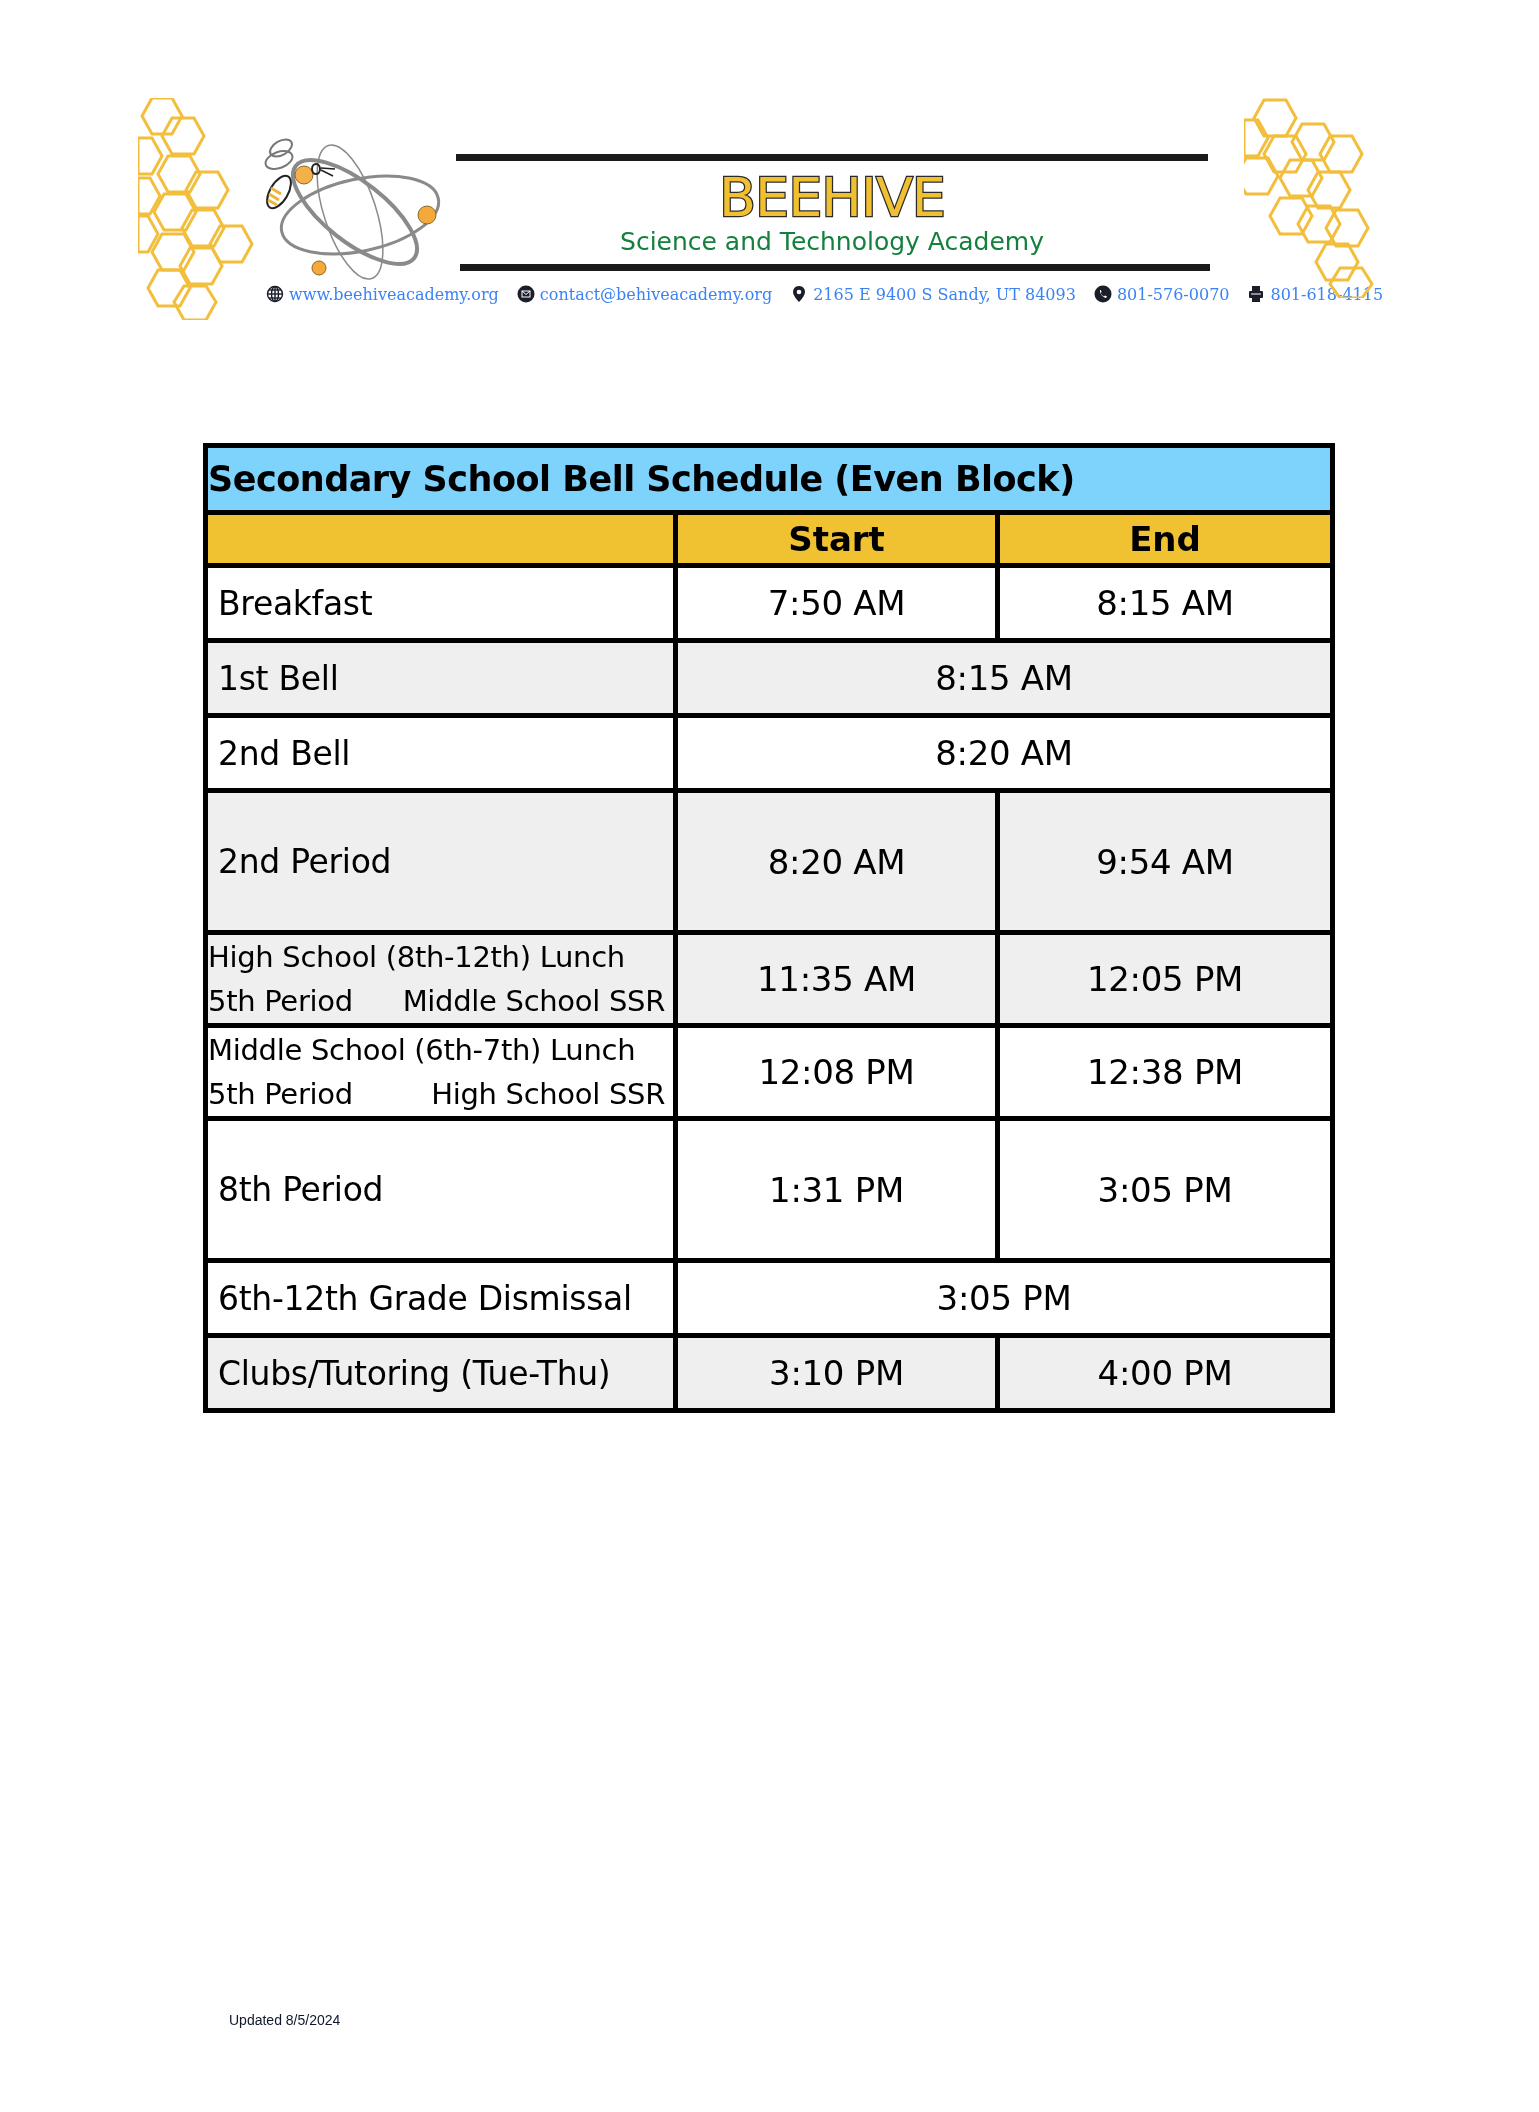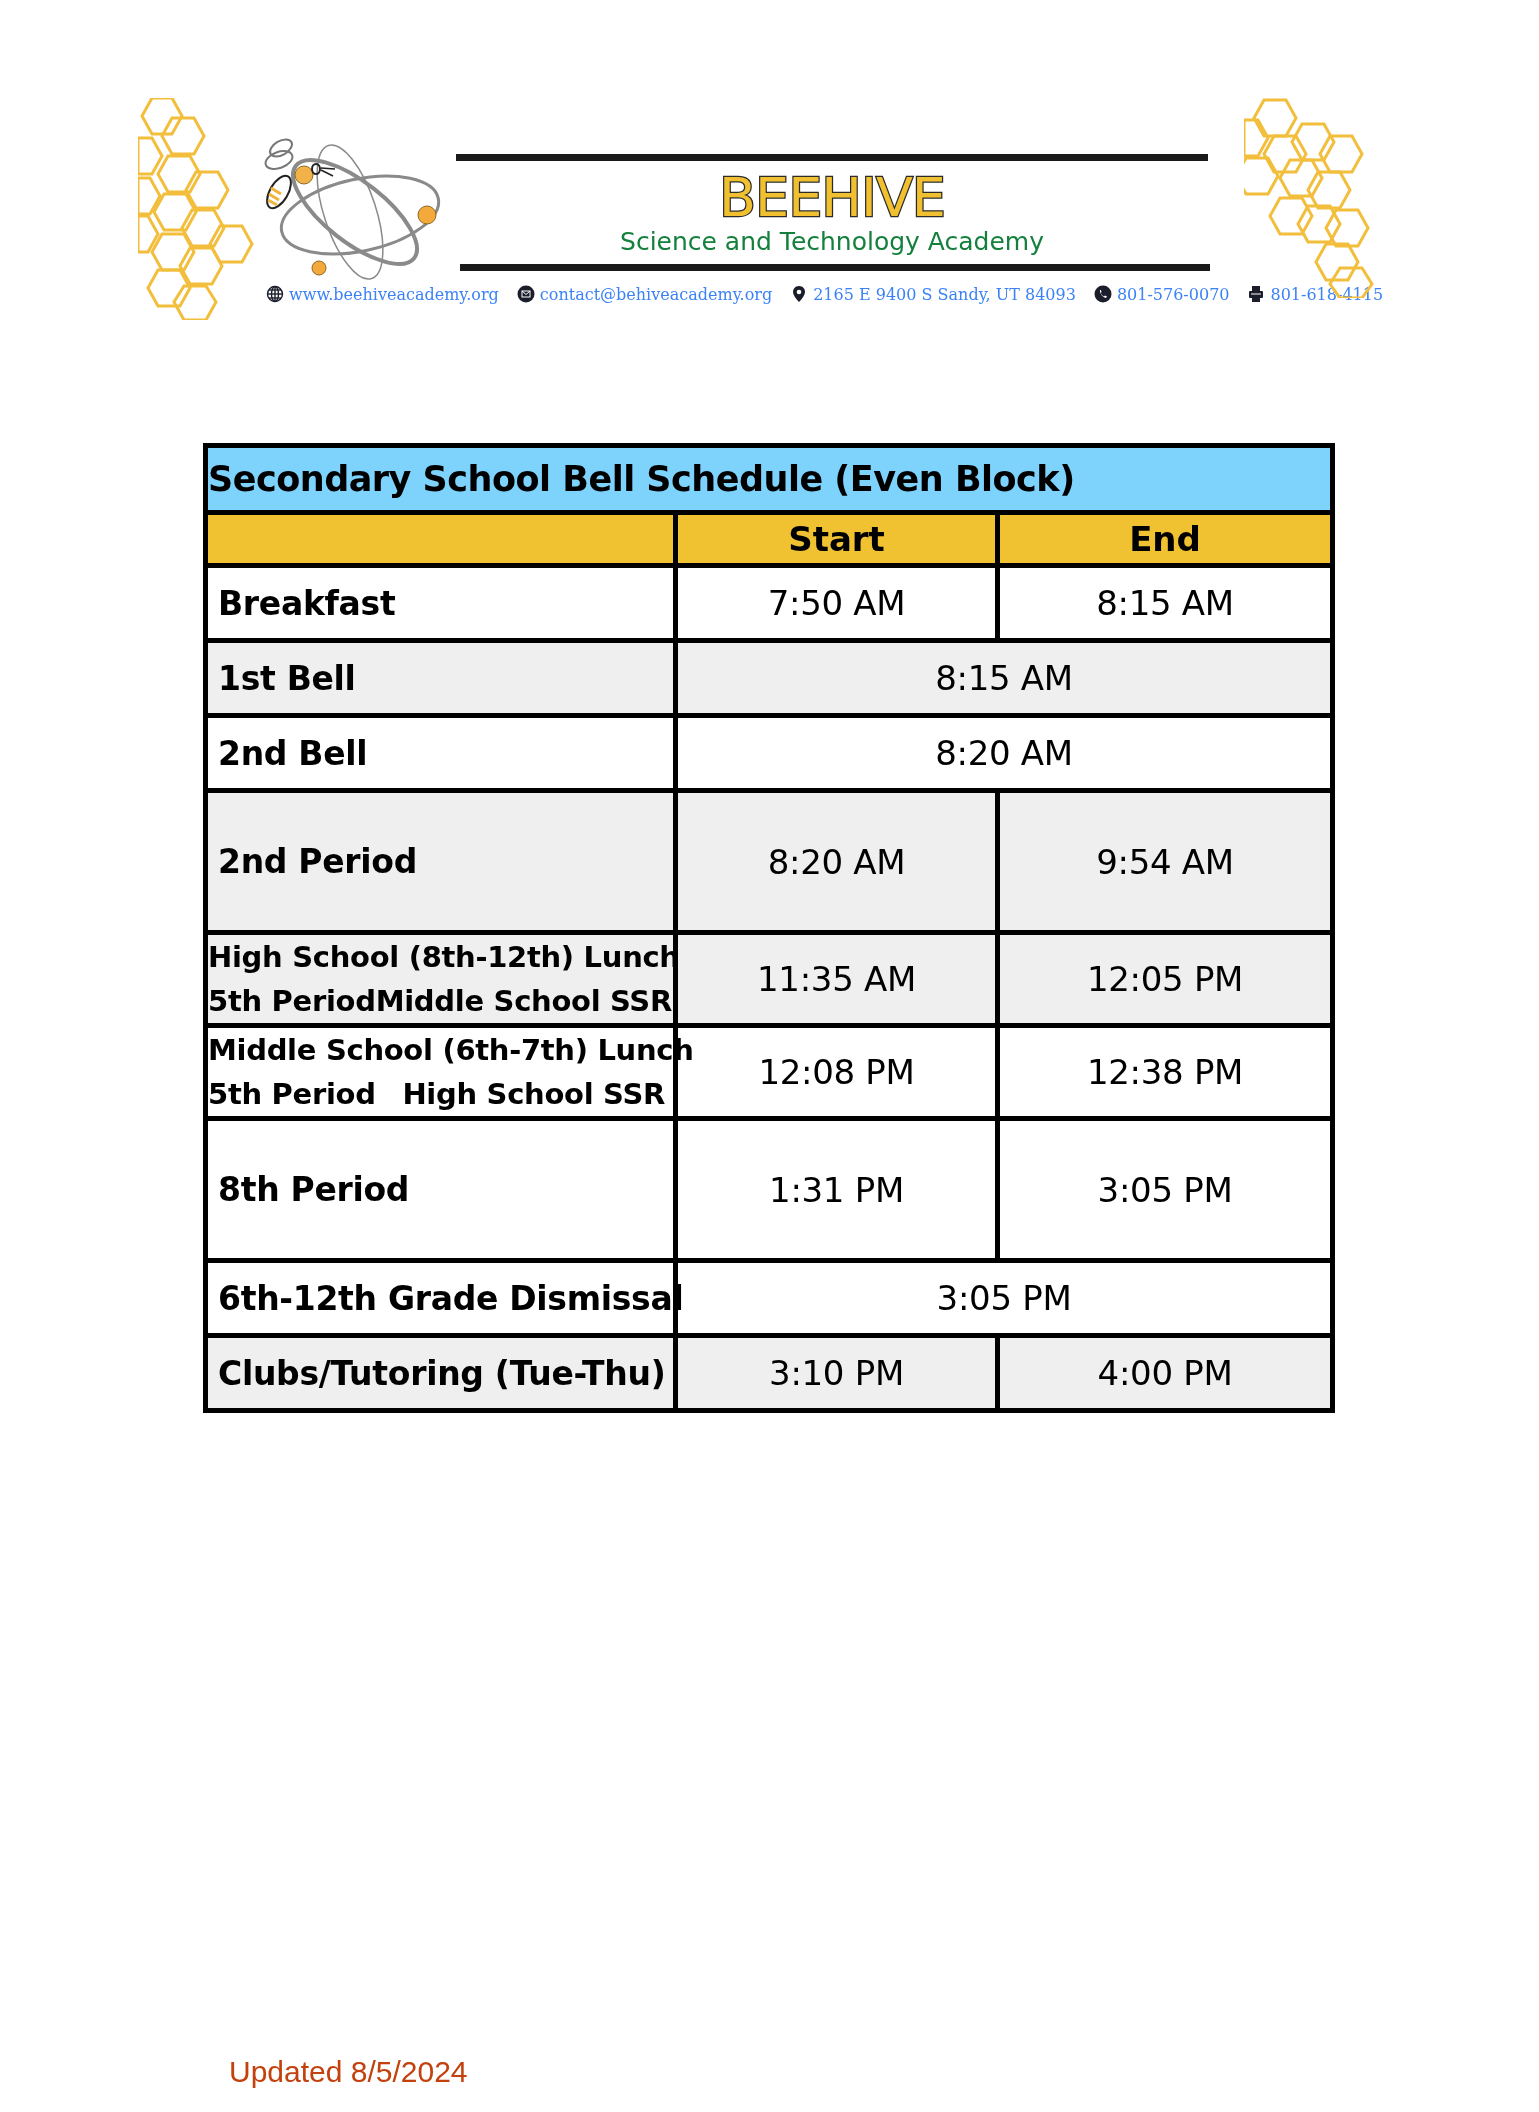--- a/index.html
+++ b/index.html
@@ -33,34 +33,34 @@
               border-collapse: collapse; table-layout: fixed;
               font-family: "DejaVu Sans", sans-serif; }
   .schedule col.c1 { width: 470px; }
   .schedule col.c2 { width: 322px; }
   .schedule col.c3 { width: 335px; }
   .schedule td, .schedule th { border: 5px solid #000; padding: 0; }
   .schedule .title-row th { background: #7dd3fc; height: 62px; font-size: 35px; font-weight: bold;
                             text-align: left; letter-spacing: -0.5px; }
   .schedule .head-row th { background: #F0C232; height: 48px; font-size: 34px; font-weight: bold;
                            text-align: center; }
-  .schedule .label { font-weight: bold; font-size: 33px; padding-left: 10px; text-align: left;
+  .schedule .label { font-weight: normal; font-size: 33px; padding-left: 10px; text-align: left;
                      letter-spacing: -0.3px; white-space: nowrap; }
   .schedule .time { font-size: 34px; text-align: center; font-weight: normal; letter-spacing: -0.3px; }
   .schedule tr.gray td { background: #EFEFEF; }
   .schedule tr.white td { background: #FFFFFF; }
   .schedule tr.h-s td { height: 70px; }
   .schedule tr.h-m td { height: 88px; }
   .schedule tr.h-l td { height: 137px; }
   .schedule .label.two-line { padding-left: 0; font-size: 29px; line-height: 44px; }
   .two-line .ln { display: flex; justify-content: space-between; padding-right: 8px; }
   .two-line .ln.first { justify-content: flex-start; }
 
   .footer-note { position: absolute; left: 229px; top: 2012px; font-family: "Liberation Sans", sans-serif;
-                 font-size: 30px; color: #c2410c; margin-top: 43px; }
+                 font-size: 14px; color: #0f172a; }
 </style>
 </head>
 <body>
 
 <div>
 
   <svg class="hex-left" viewBox="0 0 125 222">
     <g fill="none" stroke="#F2BE3C" stroke-width="3">
       <polygon points="14,0 34,0 44,18 34,36 14,36 4,18"></polygon>
       <polygon points="34,20 56,20 66,38 56,56 34,56 24,38"></polygon>

